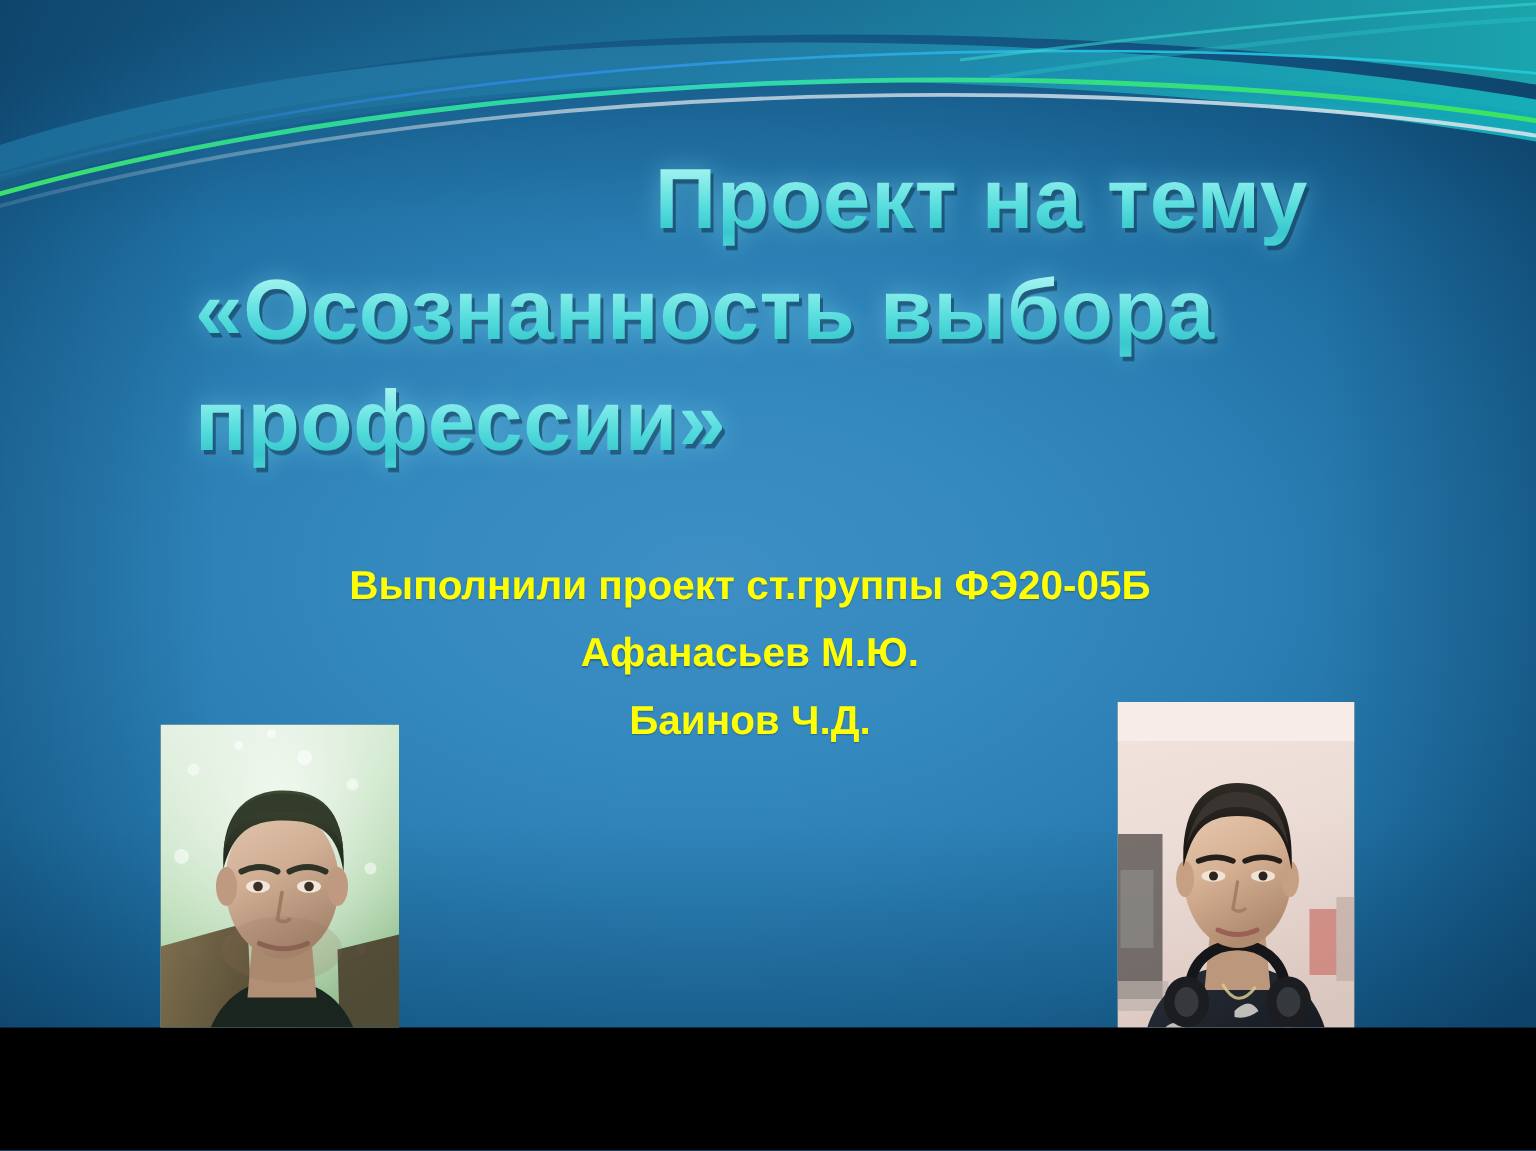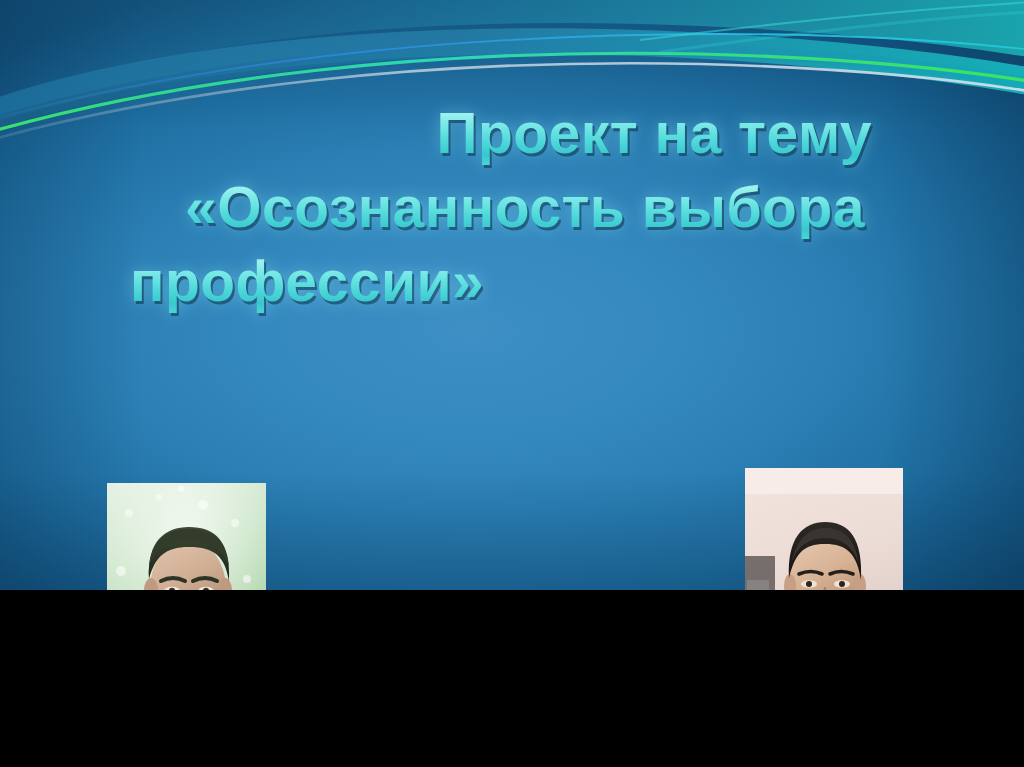--- a/index.html
+++ b/index.html
@@ -6,21 +6,21 @@
   html, body {
     margin: 0;
     padding: 0;
     background: #000;
   }
   * { box-sizing: border-box; }
 
   .slide {
     position: relative;
     width: 1024px;
-    height: 590px;
+    height: 685px;
     overflow: hidden;
     font-family: "Liberation Sans", sans-serif;
     background: #2d80b8;
   }
 
   
   .bg-base {
     position: absolute;
     inset: 0;
     background:
@@ -75,21 +75,21 @@
         #55d9da 100%);
     -webkit-background-clip: text;
     background-clip: text;
     color: transparent;
     -webkit-text-fill-color: transparent;
     filter:
       drop-shadow(2px 3px 0px rgba(12,48,74,0.55))
       drop-shadow(0 0 8px rgba(150,245,255,0.35));
   }
   .title-line.l1 { text-align: right;  padding-right: 48px; }
-  .title-line.l2 { text-align: center; }
+  .title-line.l2 { text-align: left; }
   .title-line.l3 { text-align: left;  padding-right: 26px; }
 
   
   .subtitle-block {
     position: absolute;
     left: 110px;
     top: 368px;
     width: 780px;
     text-align: center;
     color: #ffff00;
@@ -185,20 +185,25 @@
       <path d="M 660,52 C 820,30 950,16 1034,12" fill="none" stroke="#2ec9cd" stroke-opacity="0.35" stroke-width="3"></path>
     </svg>
   </div>
 
   <div class="title-block">
     <div class="title-line l1">Проект на тему</div>
     <div class="title-line l2">«Осознанность выбора</div>
     <div class="title-line l3">профессии»</div>
   </div>
 
+  <div class="subtitle-block">
+    <div class="subtitle-line">Выполнили проект ст.группы ФЭ20-05Б</div>
+    <div class="subtitle-line">Афанасьев М.Ю.</div>
+    <div class="subtitle-line">Баинов Ч.Д.</div>
+  </div>
 
   <div class="photo photo-left">
     <svg viewBox="0 0 159 222" preserveAspectRatio="none" xmlns="http://www.w3.org/2000/svg">
       <defs>
         <linearGradient id="pl-bg" x1="0" y1="0" x2="0.3" y2="1">
           <stop offset="0" stop-color="#dfeedd"></stop>
           <stop offset="0.35" stop-color="#c8e4c4"></stop>
           <stop offset="0.7" stop-color="#a9d2a4"></stop>
           <stop offset="1" stop-color="#88b584"></stop>
         </linearGradient>

